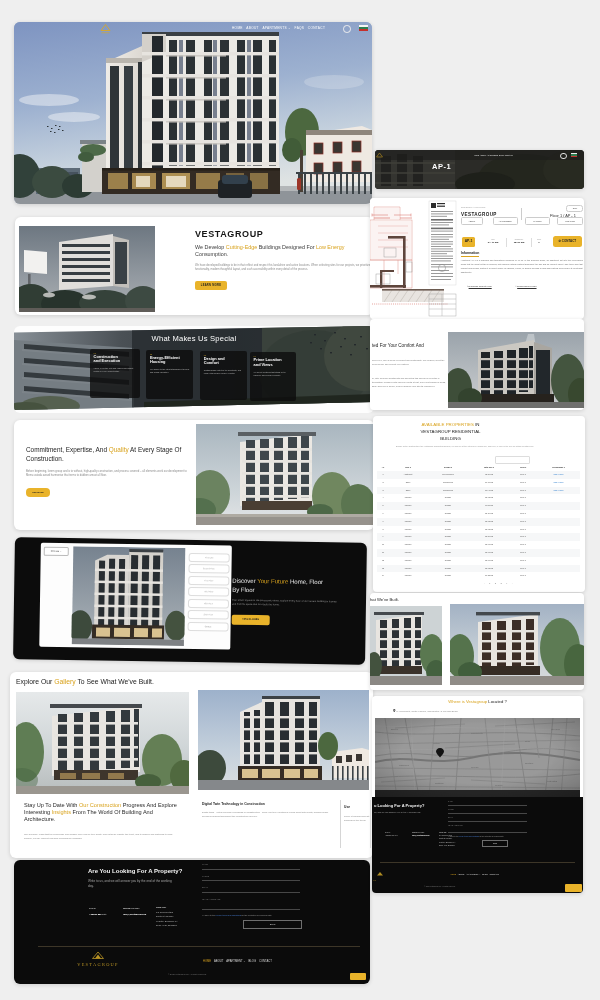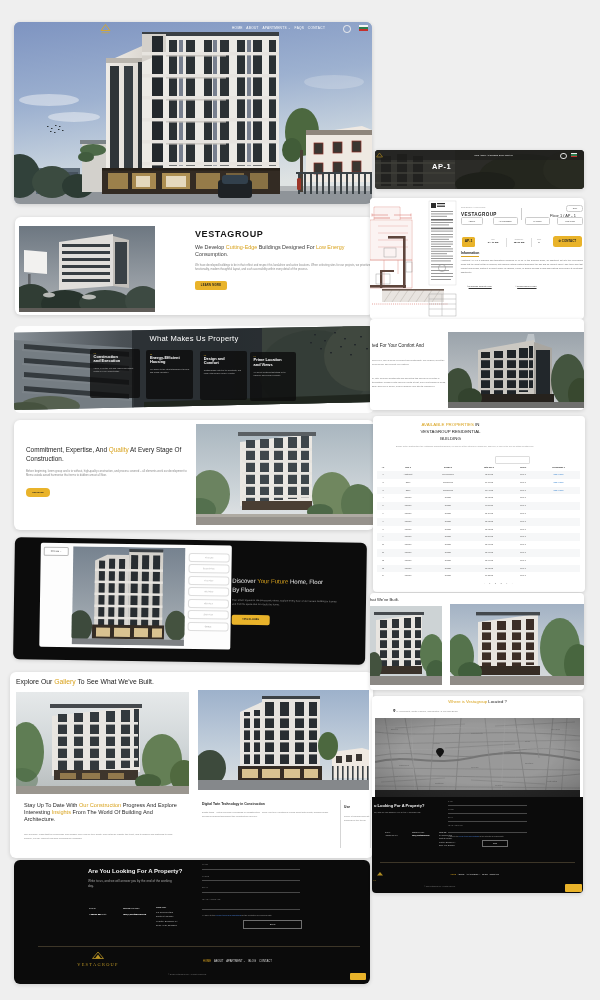--- a/index.html
+++ b/index.html
@@ -281,21 +281,21 @@
             <rect x="336" y="28" width="2" height="1.4"></rect>
     <rect x="346" y="10" width="2" height="1.4"></rect>
             <rect x="352" y="22" width="2" height="1.4"></rect>
             <rect x="296" y="16" width="2" height="1.4"></rect>
    </g>
 
    <polygon points="130,76 360,68 360,87 130,87" fill="#20261f"></polygon>
   </g>
  </svg>
 
- <div class="abs" style="left:0;top:8px;width:360px;text-align:center;font-size:7.6px;color:#fff;letter-spacing:0.2px;">What Makes Us Property</div>
+ <div class="abs" style="left:0;top:8px;width:360px;text-align:center;font-size:7.6px;color:#fff;letter-spacing:0.2px;">What Makes Us Special</div>
 
  <div class="abs" style="left:75.6px;top:22.6px;width:50px;height:49px;background:rgba(12,12,12,0.80);border-radius:2px;">
   <div style="margin:3px 0 0 4px;font-size:2px;color:#c9a227;">01</div>
   <div style="margin:1px 0 0 4px;font-size:3.9px;font-weight:bold;color:#fff;line-height:4.8px;">Construction<br>and Execution</div>
   <div style="margin:3px 4px 0 4px;font-size:2px;color:#b5b5b5;line-height:3px;">Vision, expertise with and engineering quality control in every project detail.</div>
  </div>
 
  <div class="abs" style="left:131.9px;top:23.7px;width:47.5px;height:49px;background:rgba(12,12,12,0.80);border-radius:2px;">
   <div style="margin:3px 0 0 4px;font-size:2px;color:#c9a227;">02</div>
   <div style="margin:1px 0 0 4px;font-size:3.9px;font-weight:bold;color:#fff;line-height:4.8px;">Energy-Efficient<br>Housing</div>

